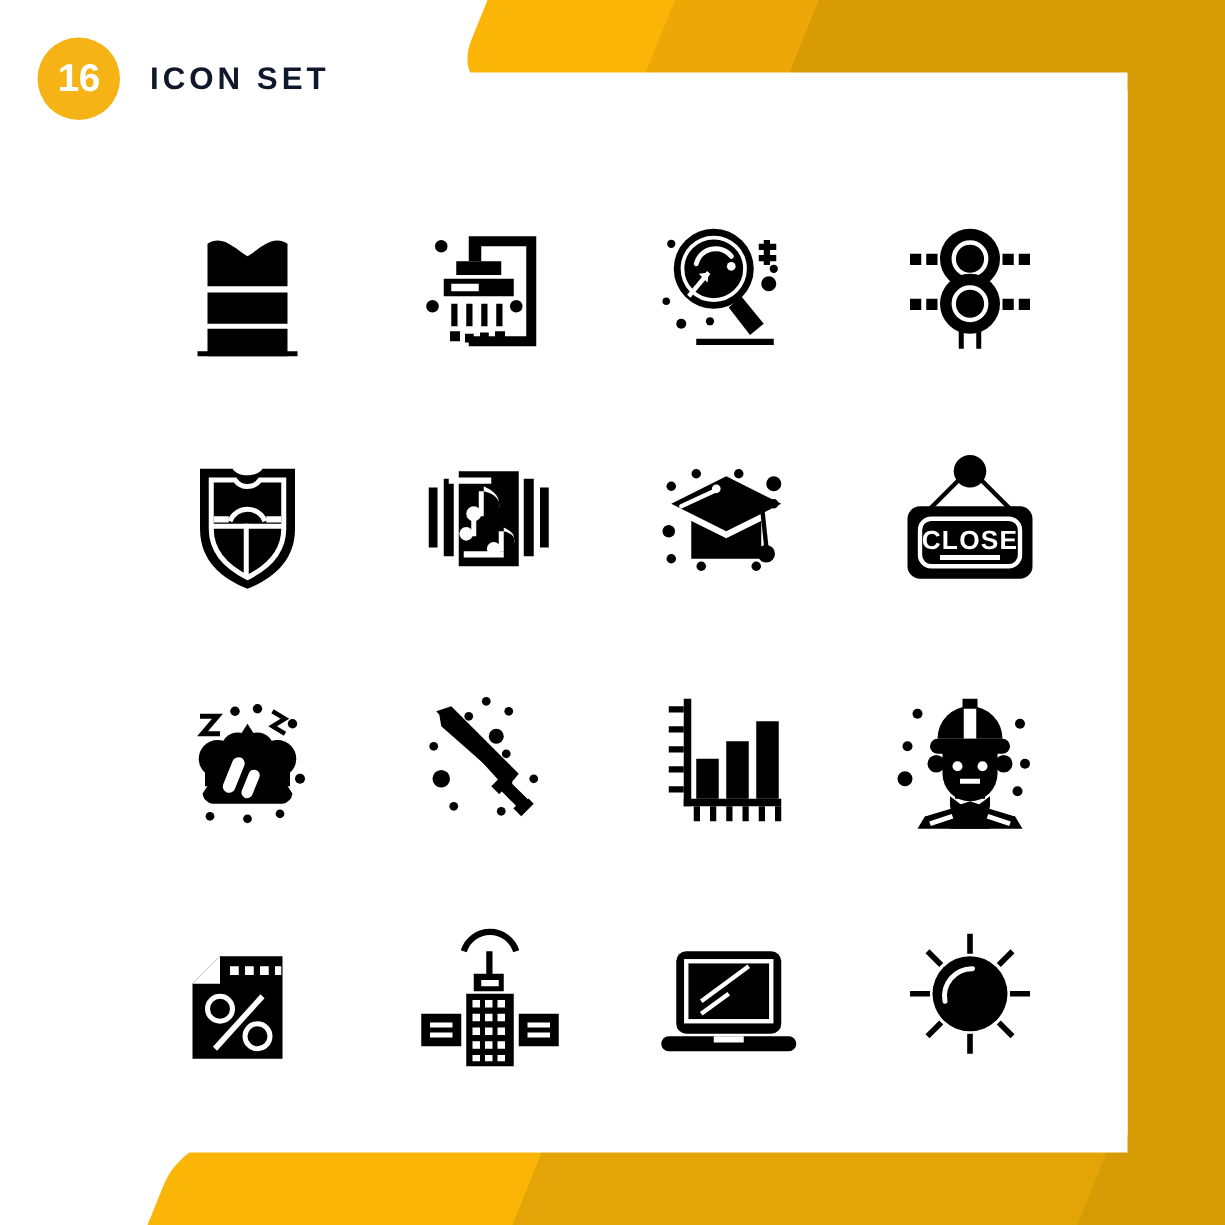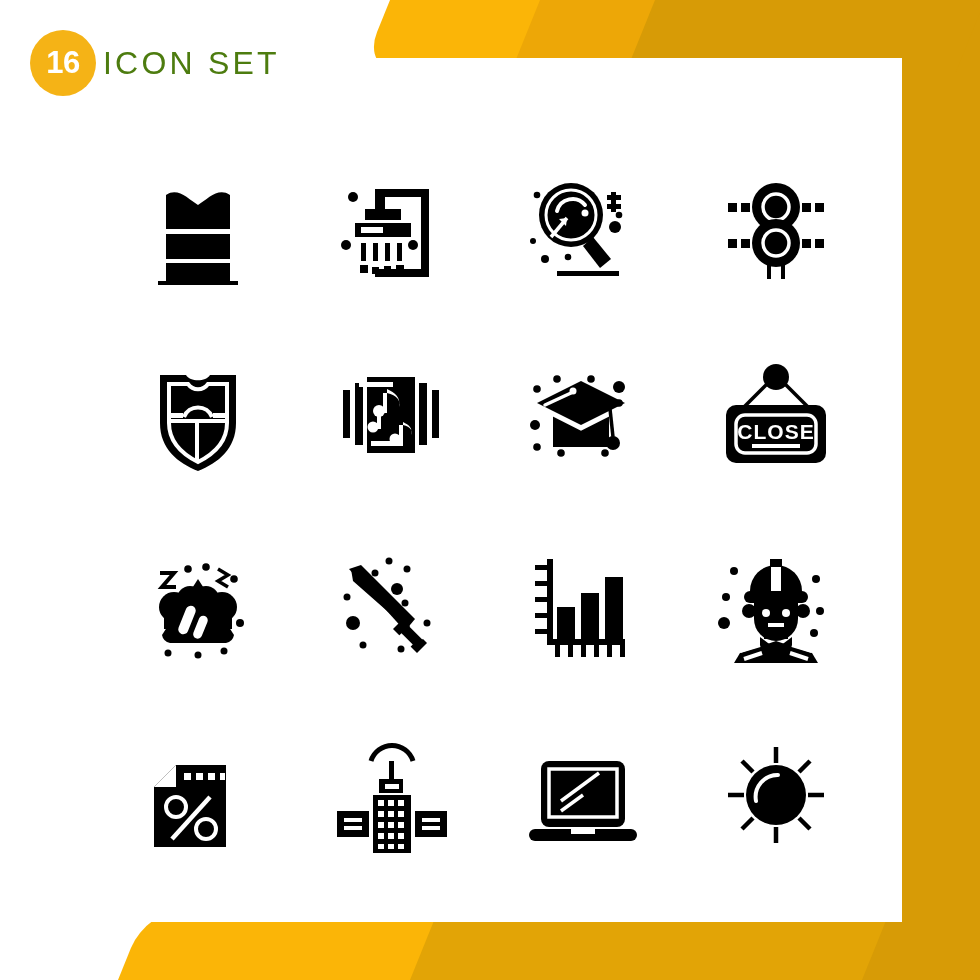--- a/index.html
+++ b/index.html
@@ -77,36 +77,37 @@
     position:absolute;
     left:98px;top:58px;
     width:804px;height:864px;
     background:#ffffff;
   }
 
   
   .header{
     position:absolute;
     left:30px;top:30px;
-    display:flex;align-items:center;gap:7px;
+    display:flex;align-items:center;gap:24px;
     z-index:5;
   }
   .count-badge{
     width:66px;height:66px;border-radius:50%;
     background:#F5B316;
     color:#ffffff;
     display:flex;align-items:center;justify-content:center;
     font-size:31px;font-weight:bold;
     letter-spacing:-0.5px;
   }
   .title{
-    font-size:32px;
+    font-size:25px;
     letter-spacing:3.2px;
-    color:#4d7c0f;
+    color:#0f172a;
     text-transform:uppercase;
+    font-weight:bold;
   }
 
   
   .grid{
     position:absolute;
     left:102px;top:130px;
     width:770px;height:760px;
     display:grid;
     grid-template-columns:repeat(4,1fr);
     grid-template-rows:repeat(4,1fr);

